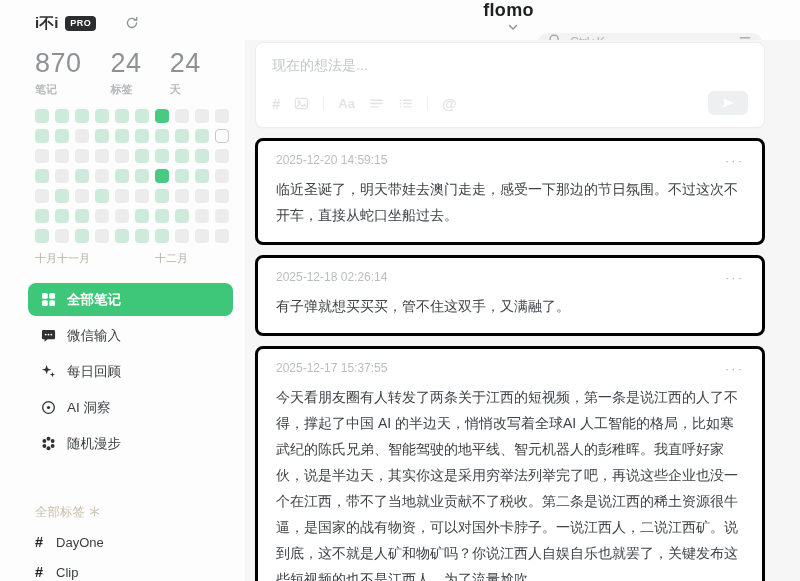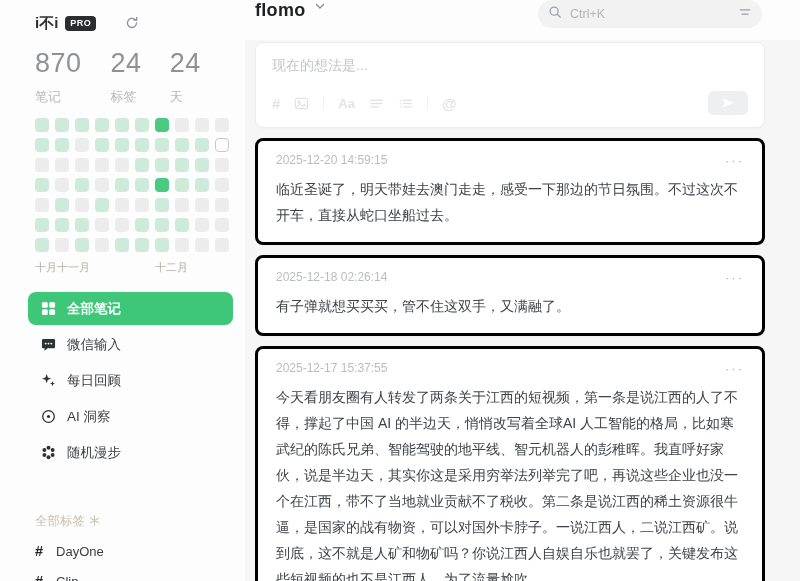--- a/index.html
+++ b/index.html
@@ -12,21 +12,21 @@
   .user-row { display:flex; align-items:center; gap:7px; height:22px; }
   .user-name { font-size:15px; font-weight:bold; color:#2c2e30; }
   .pro-badge { background:#2b2d2f; color:#fff; font-size:9px; font-weight:bold;
     padding:2.5px 5px; border-radius:4px; letter-spacing:.5px; }
   .sync { margin-left:22px; display:flex; align-items:center; }
 
   .stats { display:flex; margin-top:14px; }
   .stat { width:84px; }
   .stat:nth-child(2){ width:66px; }
   .stat-value { font-size:27px; font-weight:300; color:#8f9294; letter-spacing:.5px; }
-  .stat-label { font-size:13px; color:#b6b9bb; margin-top:9px; }
+  .stat-label { font-size:11px; color:#b6b9bb; margin-top:3px;font-weight:bold; }
 
   .heatmap { margin-top:12px; display:grid; grid-template-columns:repeat(10,14px);
     grid-auto-rows:14px; gap:6px; }
   .hm-cell { border-radius:4px; }
   .hm-L { background:#cdeada; }
   .hm-E { background:#ececec; }
   .hm-D { background:#49c981; }
   .hm-O { background:#fdfdfd; border:1px solid #c8c8c8; }
   .months { position:relative; height:14px; margin-top:8px; font-size:11px; color:#b3afa2; }
   .months span:nth-child(1){ position:absolute; left:0; }
@@ -40,22 +40,22 @@
 
   .tags-header { margin-top:44px; display:flex; align-items:center; gap:4px;
     font-size:12.5px; color:#c7bfa9; }
   .tag-list { margin-top:6px; }
   .tag-item { display:flex; align-items:center; gap:13px; height:30px; cursor:pointer; }
   .tag-hash { font-size:14.5px; font-weight:bold; color:#232629; }
   .tag-label { font-size:13px; color:#3a3d40; }
 
   
   .main { flex:1; display:flex; flex-direction:column; }
-  .main-header { height:40px; display:flex; align-items:flex-start; padding:0 38px 0 10px;
-    background:#fdfdfd; }
+  .main-header { height:40px; display:flex; align-items:center; padding:0 38px 0 10px;
+    background:#fdfdfd;flex-direction:column; }
   .logo { font-size:18px; font-weight:bold; color:#1e2022; letter-spacing:.3px; }
   .logo-chevron { margin-left:8px; display:flex; }
   .search-box { margin-left:auto; width:224px; height:28px; background:#f2f2f3;
     border-radius:14px; display:flex; align-items:center; padding:0 10px; gap:8px; }
   .search-ph { font-size:12.5px; color:#b2b5b8; flex:1; }
 
   .main-scroll { flex:1; background:#f6f6f7; padding:2px 35px 0 10px; overflow:hidden; }
   .editor-card { background:#fff; border:1px solid #ededee; border-radius:8px;
     padding:14px 16px 12px; margin-bottom:10px; box-shadow:0 1px 2px rgba(0,0,0,.02); }
   .editor-ph { font-size:14px; color:#c3c6c9; min-height:34px; }

